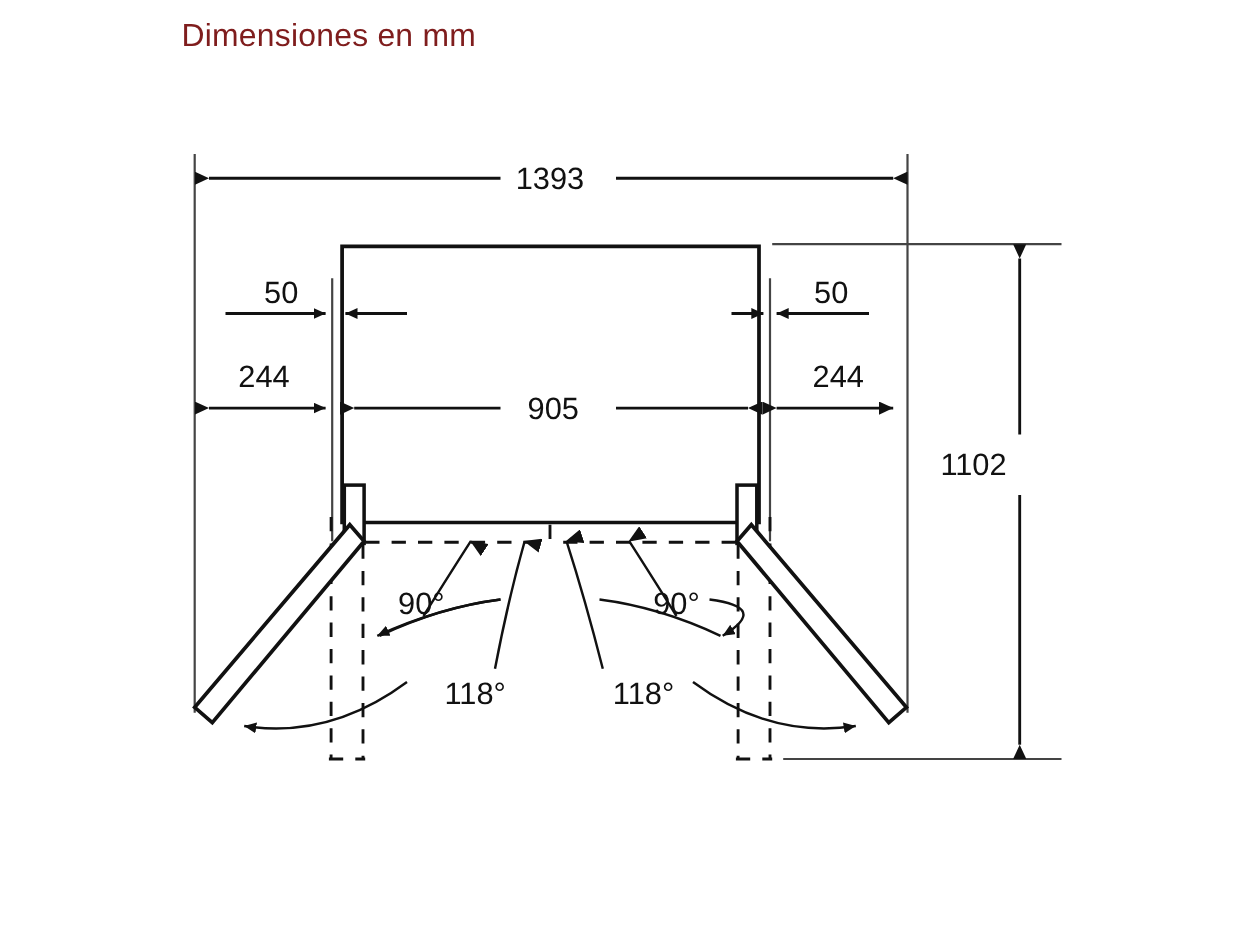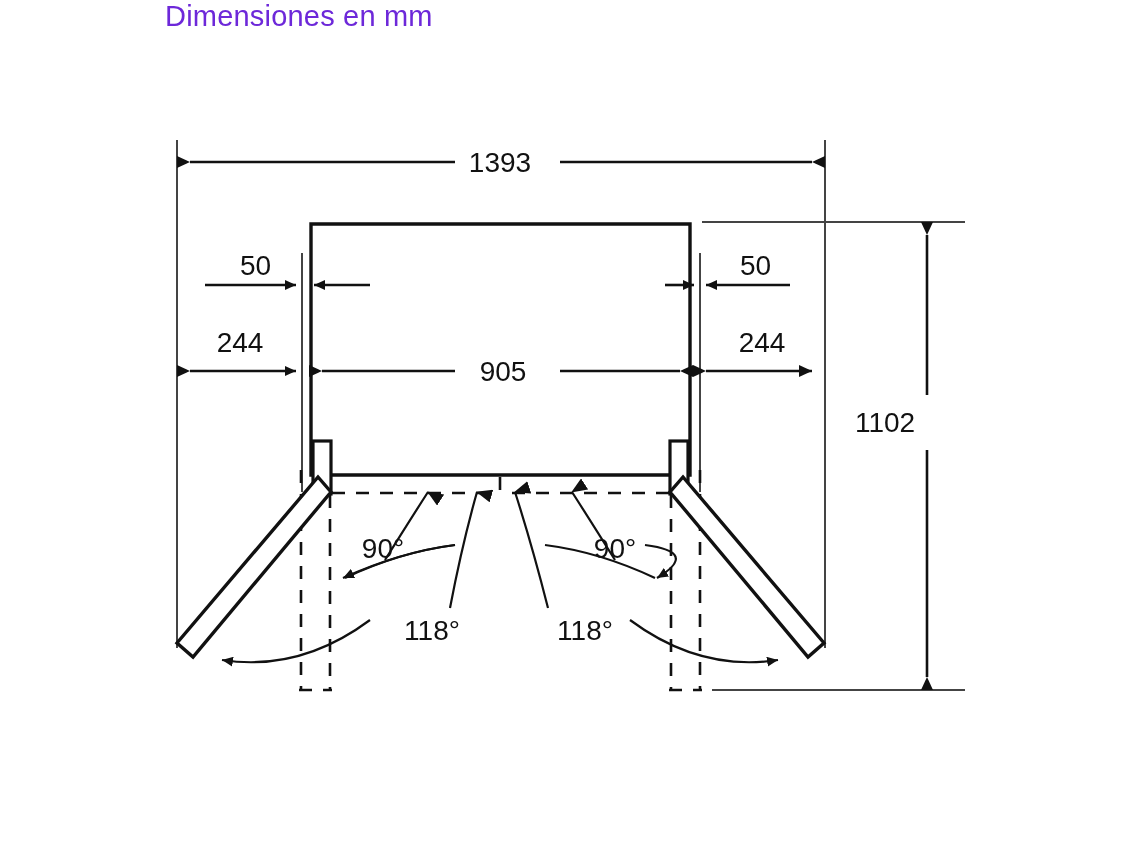--- a/index.html
+++ b/index.html
@@ -15,23 +15,23 @@
   }
   #page {
     position: relative;
     width: 1140px;
     height: 855px;
     background: #ffffff;
   }
   #title {
     position: absolute;
     left: 165px;
-    top: 0;
+    top: 17px;
     font-size: 29px;
-    color: #6d28d9;
+    color: #7f1d1d;
     letter-spacing: 0.2px;
     white-space: nowrap;
   }
   #drawing {
     position: absolute;
     left: 0;
     top: 0;
   }
   .dim-text {
     font-family: "Liberation Sans", sans-serif;

